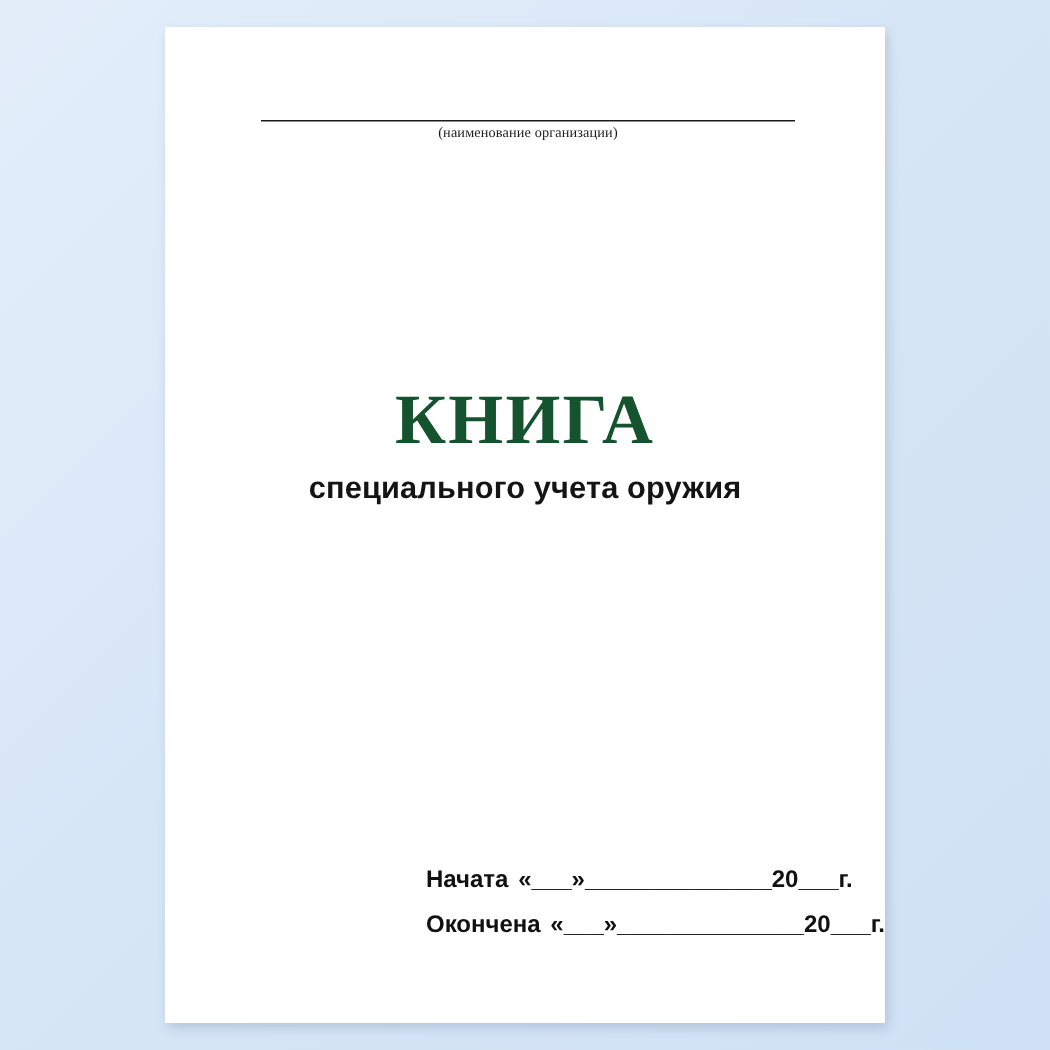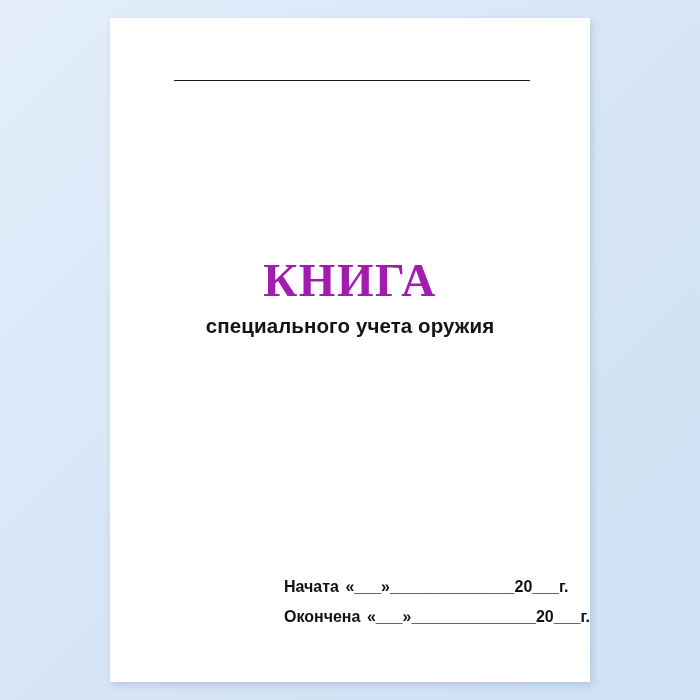--- a/index.html
+++ b/index.html
@@ -55,21 +55,21 @@
     left: 0;
     top: 238px;
     width: 480px;
     text-align: center;
   }
   .title-main {
     font-family: "Liberation Serif", serif;
     font-weight: bold;
     font-size: 47px;
     letter-spacing: 1.5px;
-    color: #a21caf;
+    color: #14532d;
     line-height: 1.05;
   }
   .title-sub {
     margin-top: 9px;
     font-family: Liberation Sans, sans-serif;
     font-weight: bold;
     font-size: 20.5px;
     color: #141414;
     letter-spacing: 0.1px;
   }
@@ -101,20 +101,21 @@
 </style>
 </head>
 <body>
 
 <div class="backdrop">
 
   <div class="sheet">
 
     <div class="org-block">
       <div class="org-rule"></div>
+      <div class="org-caption">(наименование организации)</div>
     </div>
 
     <div class="title-block">
       <div class="title-main">КНИГА</div>
       <div class="title-sub">специального учета оружия</div>
     </div>
 
     <div class="dates-block">
       <div class="date-row">
         <span class="date-label">Начата</span>

